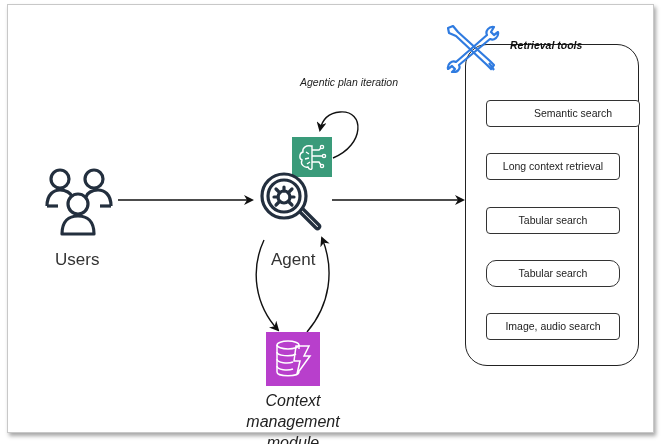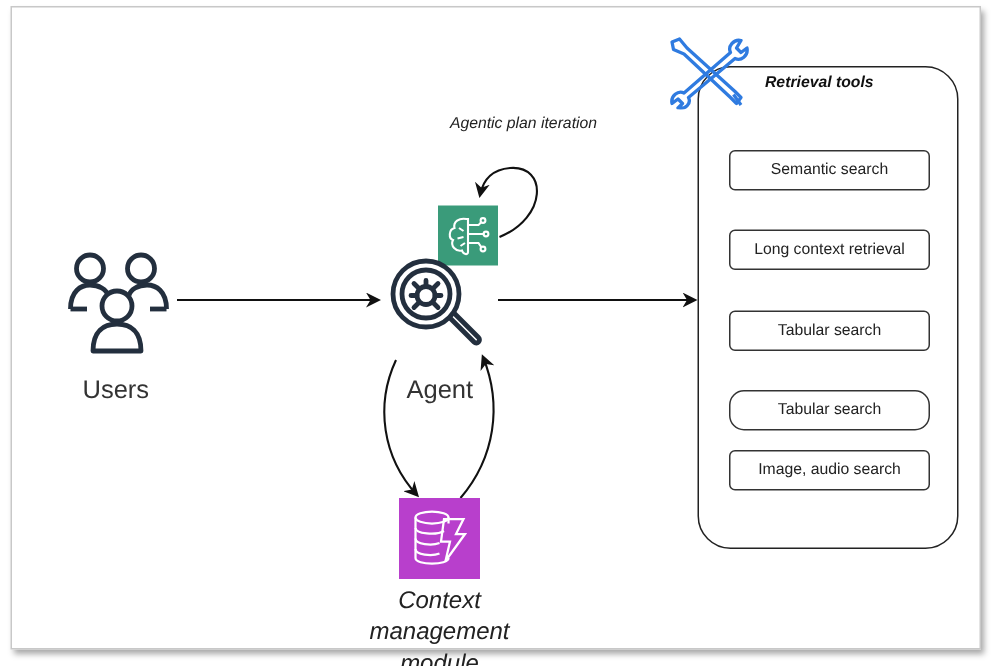--- a/index.html
+++ b/index.html
@@ -5,21 +5,21 @@
   html,body{margin:0;padding:0;background:#ffffff;}
   body{width:662px;height:444px;position:relative;overflow:hidden;font-family:"Liberation Sans",sans-serif;}
   .frame{position:absolute;left:7px;top:4px;width:645px;height:427px;background:#fff;border:1px solid #c8c8c8;box-shadow:2px 3px 4px rgba(0,0,0,0.35);}
   svg.edges{position:absolute;left:0;top:0;width:662px;height:444px;}
   .lbl{position:absolute;color:#222;white-space:nowrap;}
   .users-label{left:55px;top:250px;font-size:17px;color:#333;}
   .agent-label{left:271px;top:250px;font-size:17px;color:#333;}
   .plan-label{left:270px;top:72px;width:110px;text-align:center;font-size:10.5px;font-style:italic;line-height:21px;white-space:normal;margin-left:24px;}
   .ctx-label{left:233px;top:390px;width:120px;text-align:center;font-size:16px;font-style:italic;line-height:21px;white-space:normal;}
   .tools-panel{position:absolute;left:465px;top:44px;width:172px;height:320px;border:1.3px solid #222;border-radius:22px;background:#fff;}
-  .tools-title{position:absolute;left:510px;top:49px;font-size:10.5px;font-weight:bold;font-style:italic;color:#111;}
+  .tools-title{position:absolute;left:510px;top:39px;font-size:10.5px;font-weight:bold;font-style:italic;color:#111;}
   .tool{position:absolute;left:486px;width:132px;height:25px;border:1.2px solid #333;border-radius:4px;background:#fff;font-size:10.5px;color:#222;text-align:center;line-height:25px;}
   .icon{position:absolute;}
 </style>
 </head>
 <body>
 
 <div class="frame"></div>
 
 <svg class="edges" viewBox="0 0 662 444">
   <defs>
@@ -85,17 +85,17 @@
 <div class="tools-panel"></div>
 <div class="icon" style="left:444px;top:23px;width:58px;height:50px;">
   <svg width="58" height="50" viewBox="0 0 58 50" fill="none" stroke="#2f7be0" stroke-width="2.2" stroke-linejoin="round">
     <path d="M4,5 L9,3 L14,9 L46,38 L50,42 L47,46 L43,42 L12,13 L5,10 Z"></path>
     <path d="M45,40 L50,47"></path>
     <path d="M50,4 C45,3 41,8 43,12 L12,39 C8,37 3,41 4,46 L8,43 L11,46 L8,49 C13,50 17,46 15,42 L46,16 C50,18 55,14 54,9 L50,12 L47,9 Z"></path>
   </svg>
 </div>
 <div class="tools-title">Retrieval tools</div>
 
-<div class="tool" style="top:100px;">Semantic search</div>
+<div class="tool" style="top:100px;padding-left:20px;">Semantic search</div>
 <div class="tool" style="top:153px;">Long context retrieval</div>
 <div class="tool" style="top:207px;">Tabular search</div>
 <div class="tool" style="top:260px;border-radius:10px;">Tabular search</div>
-<div class="tool" style="top:300px;">Image, audio search</div>
+<div class="tool" style="top:313px;">Image, audio search</div>
 
 </body></html>

